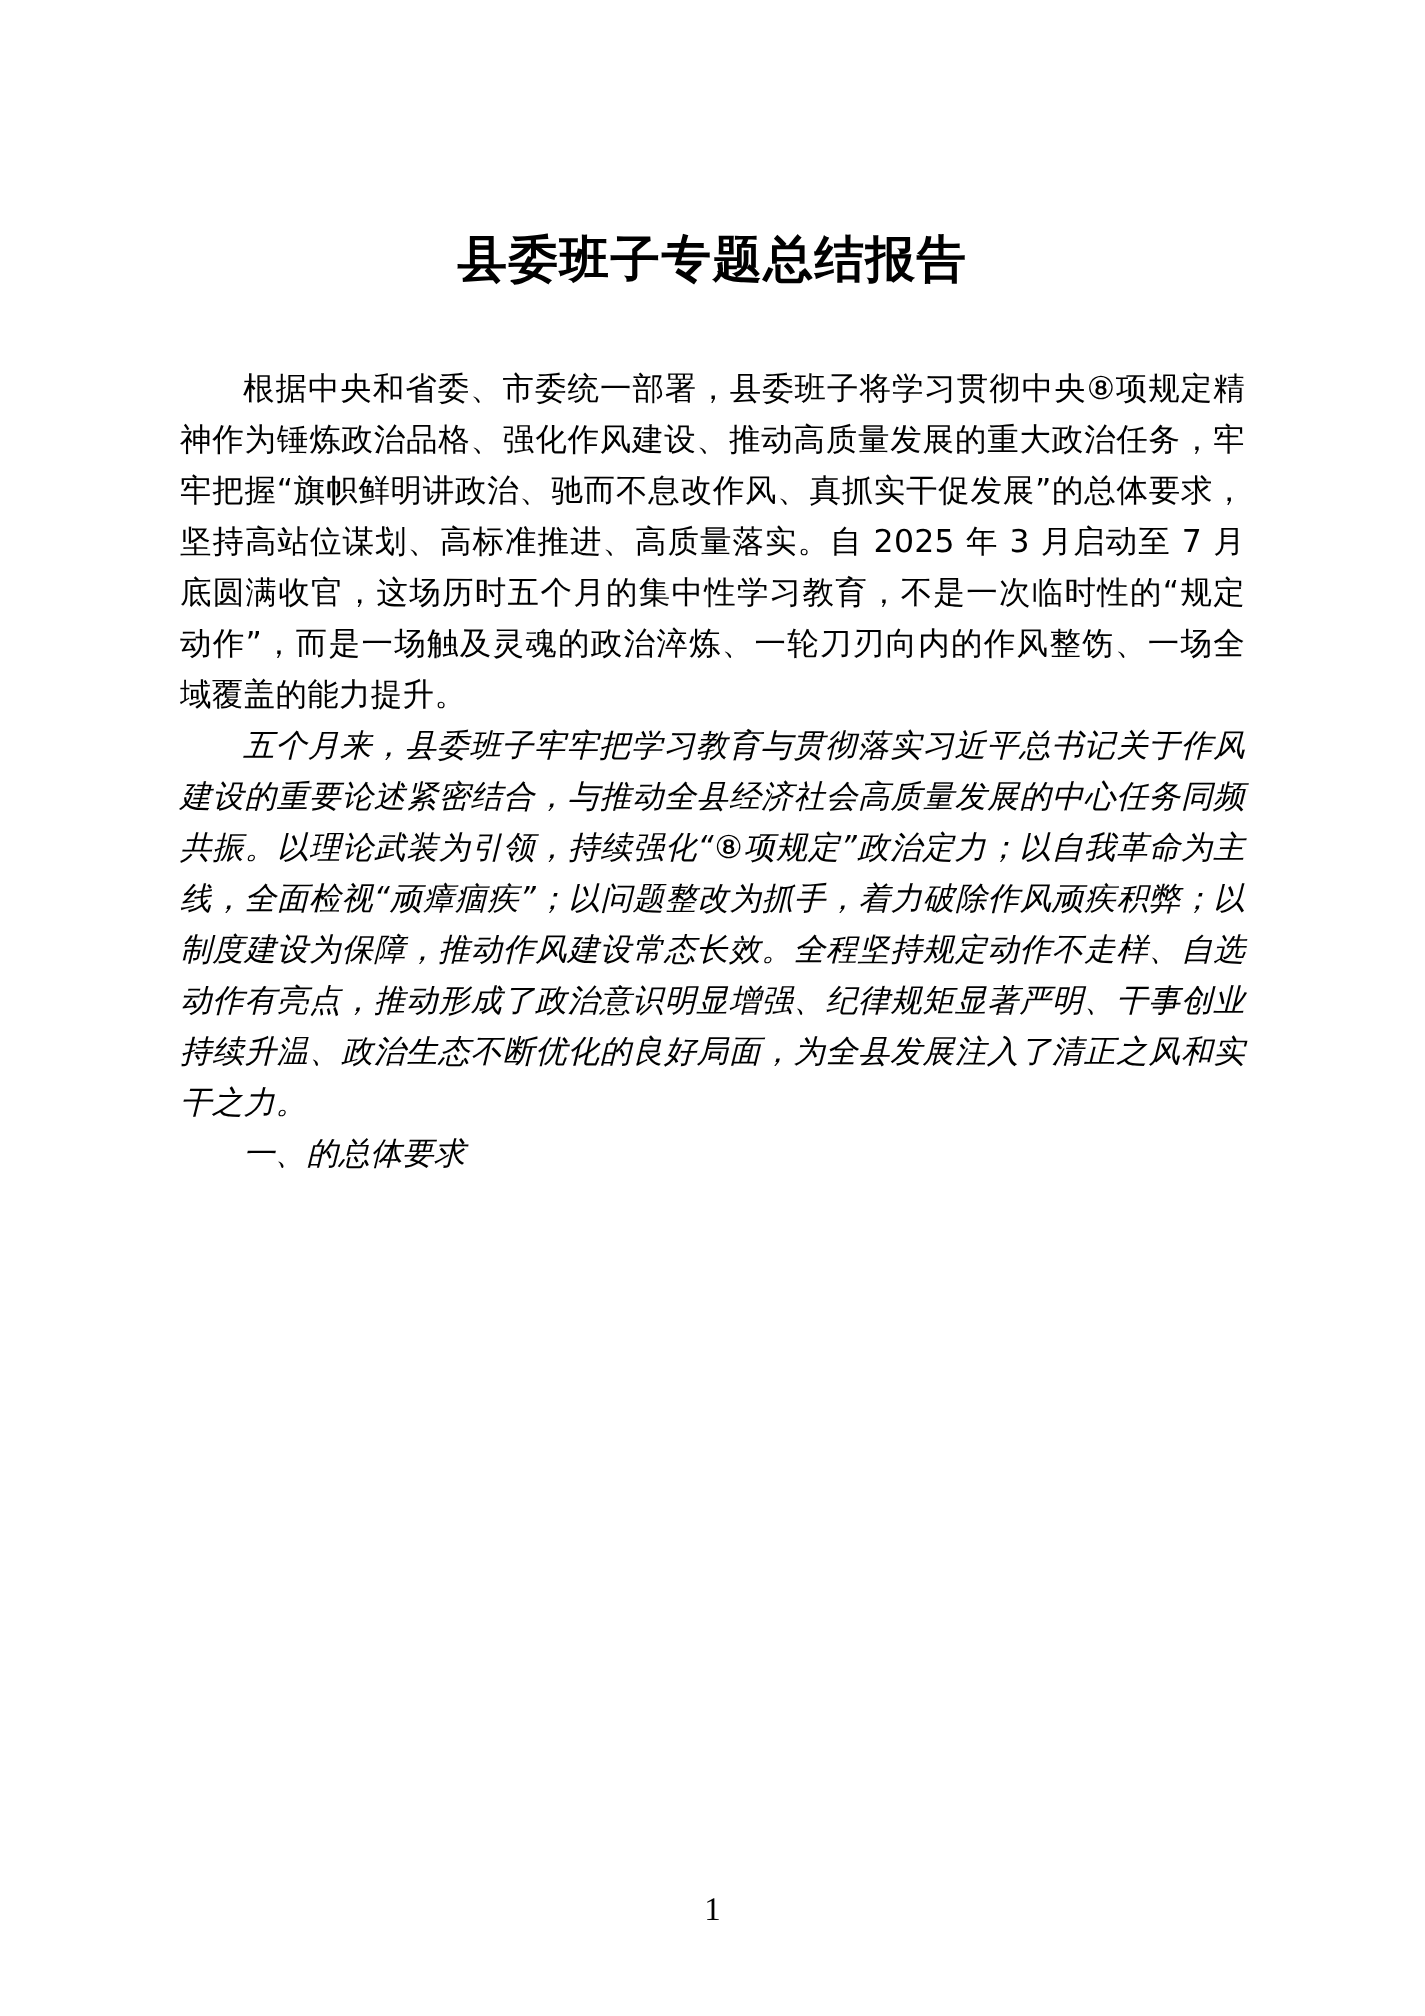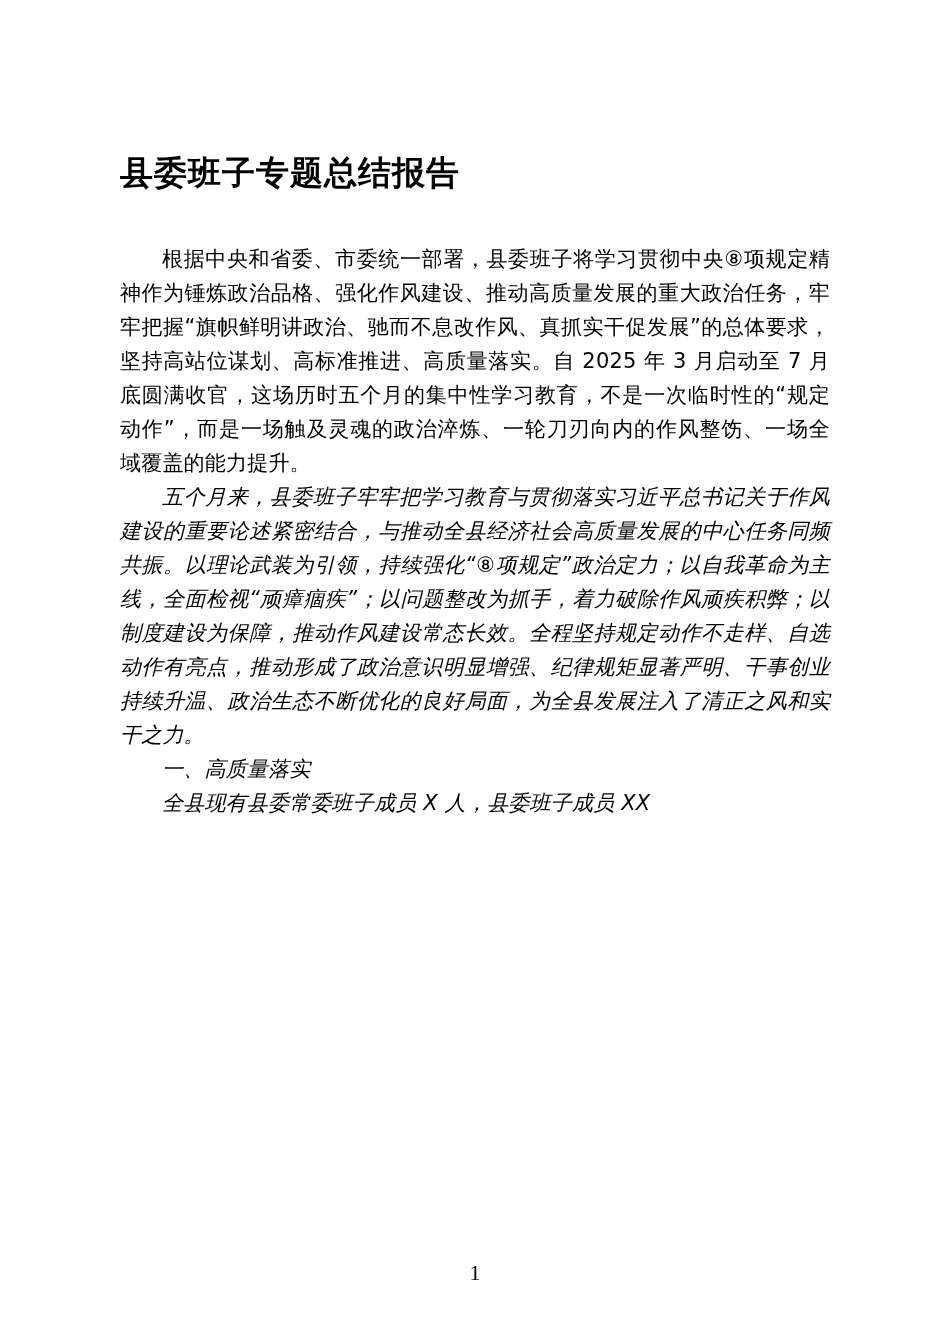--- a/index.html
+++ b/index.html
@@ -16,20 +16,21 @@
     overflow: hidden;
   }
   .page {
     width: 950px;
     height: 1344px;
     box-sizing: border-box;
     padding: 150px 120px 40px 120px;
     position: relative;
   }
   .doc-title {
+    text-align: center;
     font-size: 33px;
     font-weight: bold;
     letter-spacing: 1px;
     margin: 0 0 46px 0;
     line-height: 1.4;
     font-family: "DejaVu Sans", "Liberation Sans", sans-serif;
   }
   .para {
     font-size: 21px;
     line-height: 1.62;
@@ -55,18 +56,17 @@
 </style>
 </head>
 <body>
 
 <div class="page">
 
   <h1 class="doc-title">县委班子专题总结报告</h1>
 
   <p class="para">根据中央和省委、市委统一部署，县委班子将学习贯彻中央⑧项规定精神作为锤炼政治品格、强化作风建设、推动高质量发展的重大政治任务，牢牢把握“旗帜鲜明讲政治、驰而不息改作风、真抓实干促发展”的总体要求，坚持高站位谋划、高标准推进、高质量落实。自 2025 年 3 月启动至 7 月底圆满收官，这场历时五个月的集中性学习教育，不是一次临时性的“规定动作”，而是一场触及灵魂的政治淬炼、一轮刀刃向内的作风整饬、一场全域覆盖的能力提升。</p>
   <p class="para">五个月来，县委班子牢牢把学习教育与贯彻落实习近平总书记关于作风建设的重要论述紧密结合，与推动全县经济社会高质量发展的中心任务同频共振。以理论武装为引领，持续强化“⑧项规定”政治定力；以自我革命为主线，全面检视“顽瘴痼疾”；以问题整改为抓手，着力破除作风顽疾积弊；以制度建设为保障，推动作风建设常态长效。全程坚持规定动作不走样、自选动作有亮点，推动形成了政治意识明显增强、纪律规矩显著严明、干事创业持续升温、政治生态不断优化的良好局面，为全县发展注入了清正之风和实干之力。</p>
-  <p class="para">一、高质量落实</p>
-  <p class="para">全县现有县委常委班子成员 X 人，县委班子成员 XX</p>
+  <p class="para">一、的总体要求</p>
 
   <div class="page-number">1</div>
 
 </div>
 
 </body></html>

